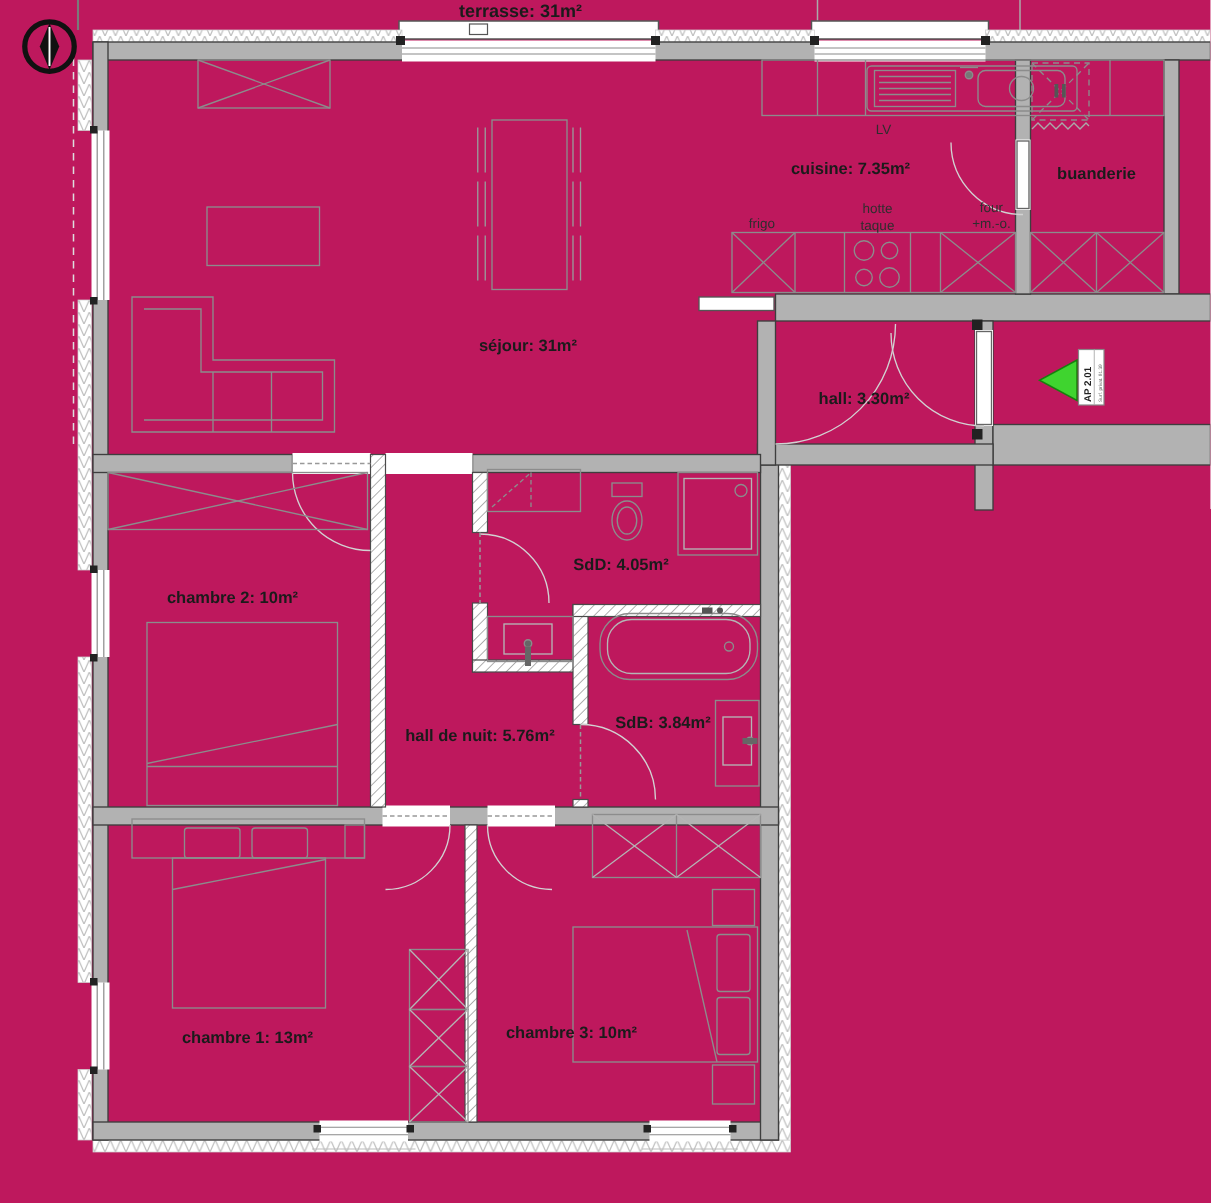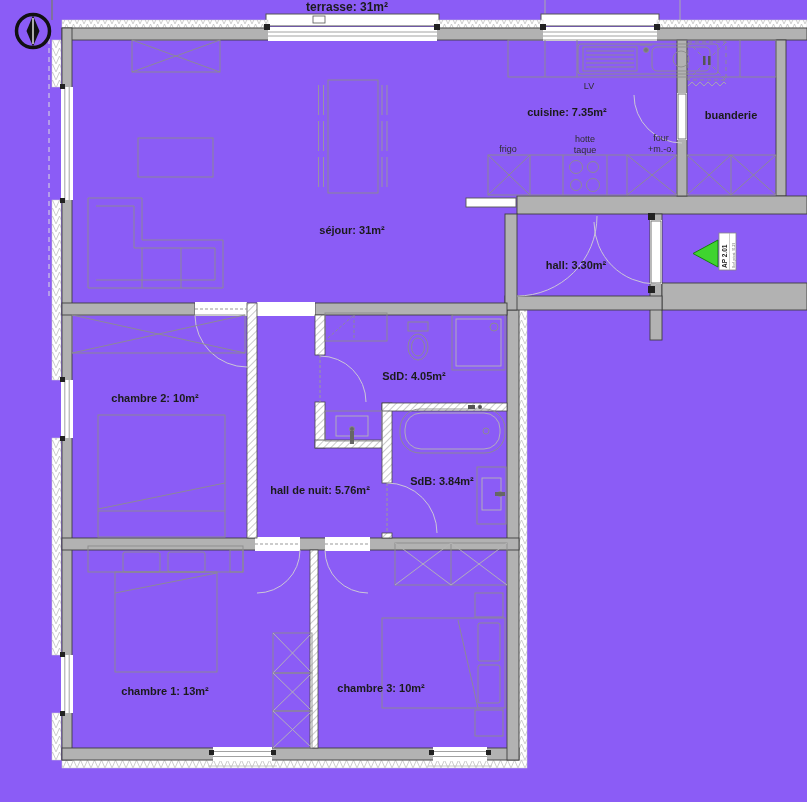--- a/index.html
+++ b/index.html
@@ -1,16 +1,16 @@
 <!DOCTYPE html>
 <html><head>
 <meta charset="utf-8">
 <style>
   html,body{margin:0;padding:0;background:#ffffff;}
-  .stage{position:relative;width:807px;height:802px;background:#8b5cf6;overflow:hidden;
+  .stage{position:relative;width:807px;height:802px;background:#be185d;overflow:hidden;
          font-family:"Liberation Sans", sans-serif;}
   svg{display:block;}
   text{font-family:"Liberation Sans", sans-serif;}
   .rl{font-size:11px;font-weight:bold;fill:#1b1b1b;}
   .tl{font-size:12px;font-weight:bold;fill:#1b1b1b;}
   .sl{font-size:9px;fill:#2e2e2e;}
 </style>
 </head>
 <body>
 

